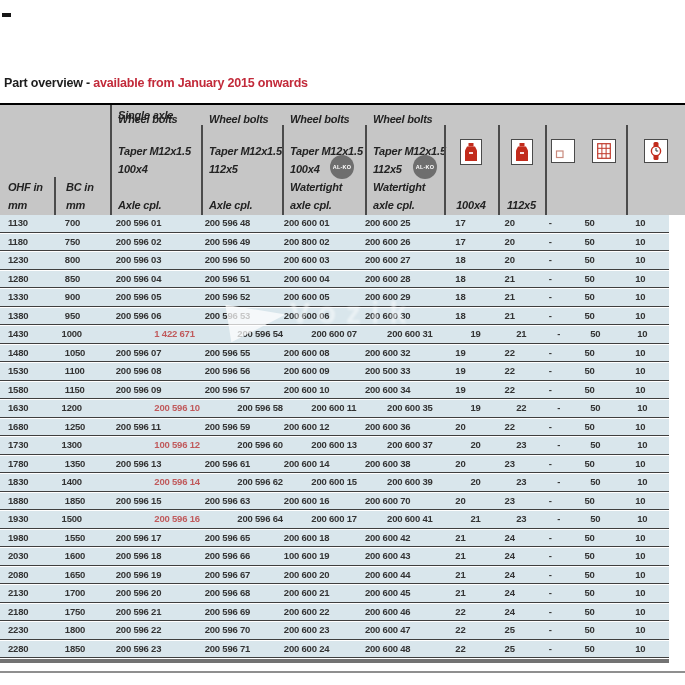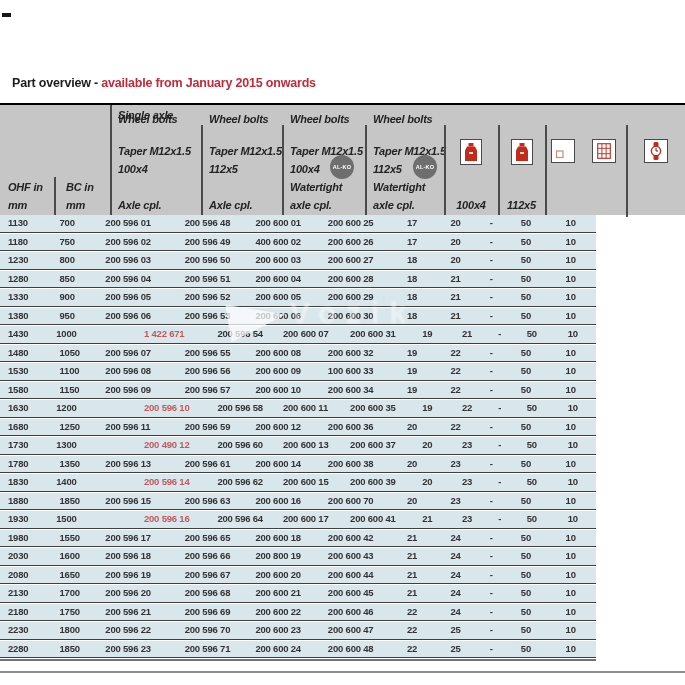--- a/index.html
+++ b/index.html
@@ -1,39 +1,39 @@
 <!DOCTYPE html>
 <html><head>
 <meta charset="utf-8">
 <style>
   html,body{margin:0;padding:0;background:#fff;}
   .page{position:relative;width:685px;height:685px;background:#ffffff;overflow:hidden;
         font-family:"Liberation Sans",sans-serif;}
   .dash{position:absolute;left:2px;top:13px;width:9px;height:4px;background:#161616;}
-  .title{position:absolute;left:12px;top:76px;font-size:12.5px;font-weight:700;color:#1d1d1d;
+  .title{position:absolute;left:4px;top:76px;font-size:12.5px;font-weight:700;color:#1d1d1d;
          letter-spacing:-0.2px;white-space:nowrap;}
   .title .hl{color:#c22a3a;}
   
   .thead{position:absolute;left:0;top:103px;width:685px;height:112px;background:#c6c6c6;
          border-top:2px solid #000;box-sizing:border-box;}
   .hcol{position:absolute;top:0;height:112px;}
   .hline{position:absolute;left:8px;font-size:11px;font-weight:700;color:#232323;
          white-space:nowrap;letter-spacing:-0.2px;font-style:italic;}
   .t0{top:4px}.t1{top:8px}.t2{top:40px}.t3{top:58px}.t4{top:76px}.t5{top:94px}
   .ctr{left:0;width:100%;text-align:center;padding:0;}
   .sep{position:absolute;width:1.5px;background:#4b4b4b;}
   .badge{position:absolute;left:48px;top:50px;width:24px;height:24px;border-radius:50%;
          background:#6e6e6e;color:#fff;font-size:5.5px;font-weight:700;
          display:flex;align-items:center;justify-content:center;letter-spacing:0.2px;}
   .iconbox{position:absolute;left:50%;transform:translateX(-50%);top:34px;background:#fff;
            border:1px solid #4a4a4a;display:flex;align-items:center;justify-content:center;}
   .ib-w{width:20px;height:24px;}
   .ib-s{width:22px;height:22px;}
   
-  .rows{position:absolute;left:0;top:215px;width:596px;border-bottom:2px solid #737373;}
+  .rows{position:absolute;left:0;top:215px;width:669px;border-bottom:4px solid #737373;}
   .row{display:flex;height:16.5px;background:#d9e6ec;border-bottom:1px solid #3f3f3f;
        margin-bottom:1px;}
   .c{font-size:9.5px;font-weight:700;color:#333;line-height:16.5px;letter-spacing:-0.2px;
      box-sizing:border-box;white-space:nowrap;overflow:hidden;}
   .red{color:#c05a5c;margin-left:45px;}
   .w0{width:54px}.w1{width:56px}.w2{width:91px}.w3{width:81px}.w4{width:83px}.w5{width:79px}
   .w6{width:54px}.w7{width:47px}.w8{width:36px}.w9{width:45px}.w10{width:59px}
   .al{text-align:left;padding-left:8px}
   .al2{text-align:left;padding-left:12px}
   .ac{text-align:center}
@@ -179,21 +179,21 @@
         <div class="c w7 ac">20</div>
         <div class="c w8 ac">-</div>
         <div class="c w9 ac">50</div>
         <div class="c w10 ac">10</div>
       </div>
       <div class="row">
         <div class="c w0 al">1180</div>
         <div class="c w1 al2">750</div>
         <div class="c w2 al">200 596 02</div>
         <div class="c w3 al">200 596 49</div>
-        <div class="c w4 al">400 600 02</div>
+        <div class="c w4 al">200 800 02</div>
         <div class="c w5 al">200 600 26</div>
         <div class="c w6 ac">17</div>
         <div class="c w7 ac">20</div>
         <div class="c w8 ac">-</div>
         <div class="c w9 ac">50</div>
         <div class="c w10 ac">10</div>
       </div>
       <div class="row">
         <div class="c w0 al">1230</div>
         <div class="c w1 al2">800</div>
@@ -271,21 +271,21 @@
         <div class="c w8 ac">-</div>
         <div class="c w9 ac">50</div>
         <div class="c w10 ac">10</div>
       </div>
       <div class="row">
         <div class="c w0 al">1530</div>
         <div class="c w1 al2">1100</div>
         <div class="c w2 al">200 596 08</div>
         <div class="c w3 al">200 596 56</div>
         <div class="c w4 al">200 600 09</div>
-        <div class="c w5 al">100 600 33</div>
+        <div class="c w5 al">200 500 33</div>
         <div class="c w6 ac">19</div>
         <div class="c w7 ac">22</div>
         <div class="c w8 ac">-</div>
         <div class="c w9 ac">50</div>
         <div class="c w10 ac">10</div>
       </div>
       <div class="row">
         <div class="c w0 al">1580</div>
         <div class="c w1 al2">1150</div>
         <div class="c w2 al">200 596 09</div>
@@ -320,21 +320,21 @@
         <div class="c w5 al">200 600 36</div>
         <div class="c w6 ac">20</div>
         <div class="c w7 ac">22</div>
         <div class="c w8 ac">-</div>
         <div class="c w9 ac">50</div>
         <div class="c w10 ac">10</div>
       </div>
       <div class="row">
         <div class="c w0 al">1730</div>
         <div class="c w1 al2">1300</div>
-        <div class="c w2 al red">200 490 12</div>
+        <div class="c w2 al red">100 596 12</div>
         <div class="c w3 al">200 596 60</div>
         <div class="c w4 al">200 600 13</div>
         <div class="c w5 al">200 600 37</div>
         <div class="c w6 ac">20</div>
         <div class="c w7 ac">23</div>
         <div class="c w8 ac">-</div>
         <div class="c w9 ac">50</div>
         <div class="c w10 ac">10</div>
       </div>
       <div class="row">
@@ -400,21 +400,21 @@
         <div class="c w7 ac">24</div>
         <div class="c w8 ac">-</div>
         <div class="c w9 ac">50</div>
         <div class="c w10 ac">10</div>
       </div>
       <div class="row">
         <div class="c w0 al">2030</div>
         <div class="c w1 al2">1600</div>
         <div class="c w2 al">200 596 18</div>
         <div class="c w3 al">200 596 66</div>
-        <div class="c w4 al">200 800 19</div>
+        <div class="c w4 al">100 600 19</div>
         <div class="c w5 al">200 600 43</div>
         <div class="c w6 ac">21</div>
         <div class="c w7 ac">24</div>
         <div class="c w8 ac">-</div>
         <div class="c w9 ac">50</div>
         <div class="c w10 ac">10</div>
       </div>
       <div class="row">
         <div class="c w0 al">2080</div>
         <div class="c w1 al2">1650</div>

